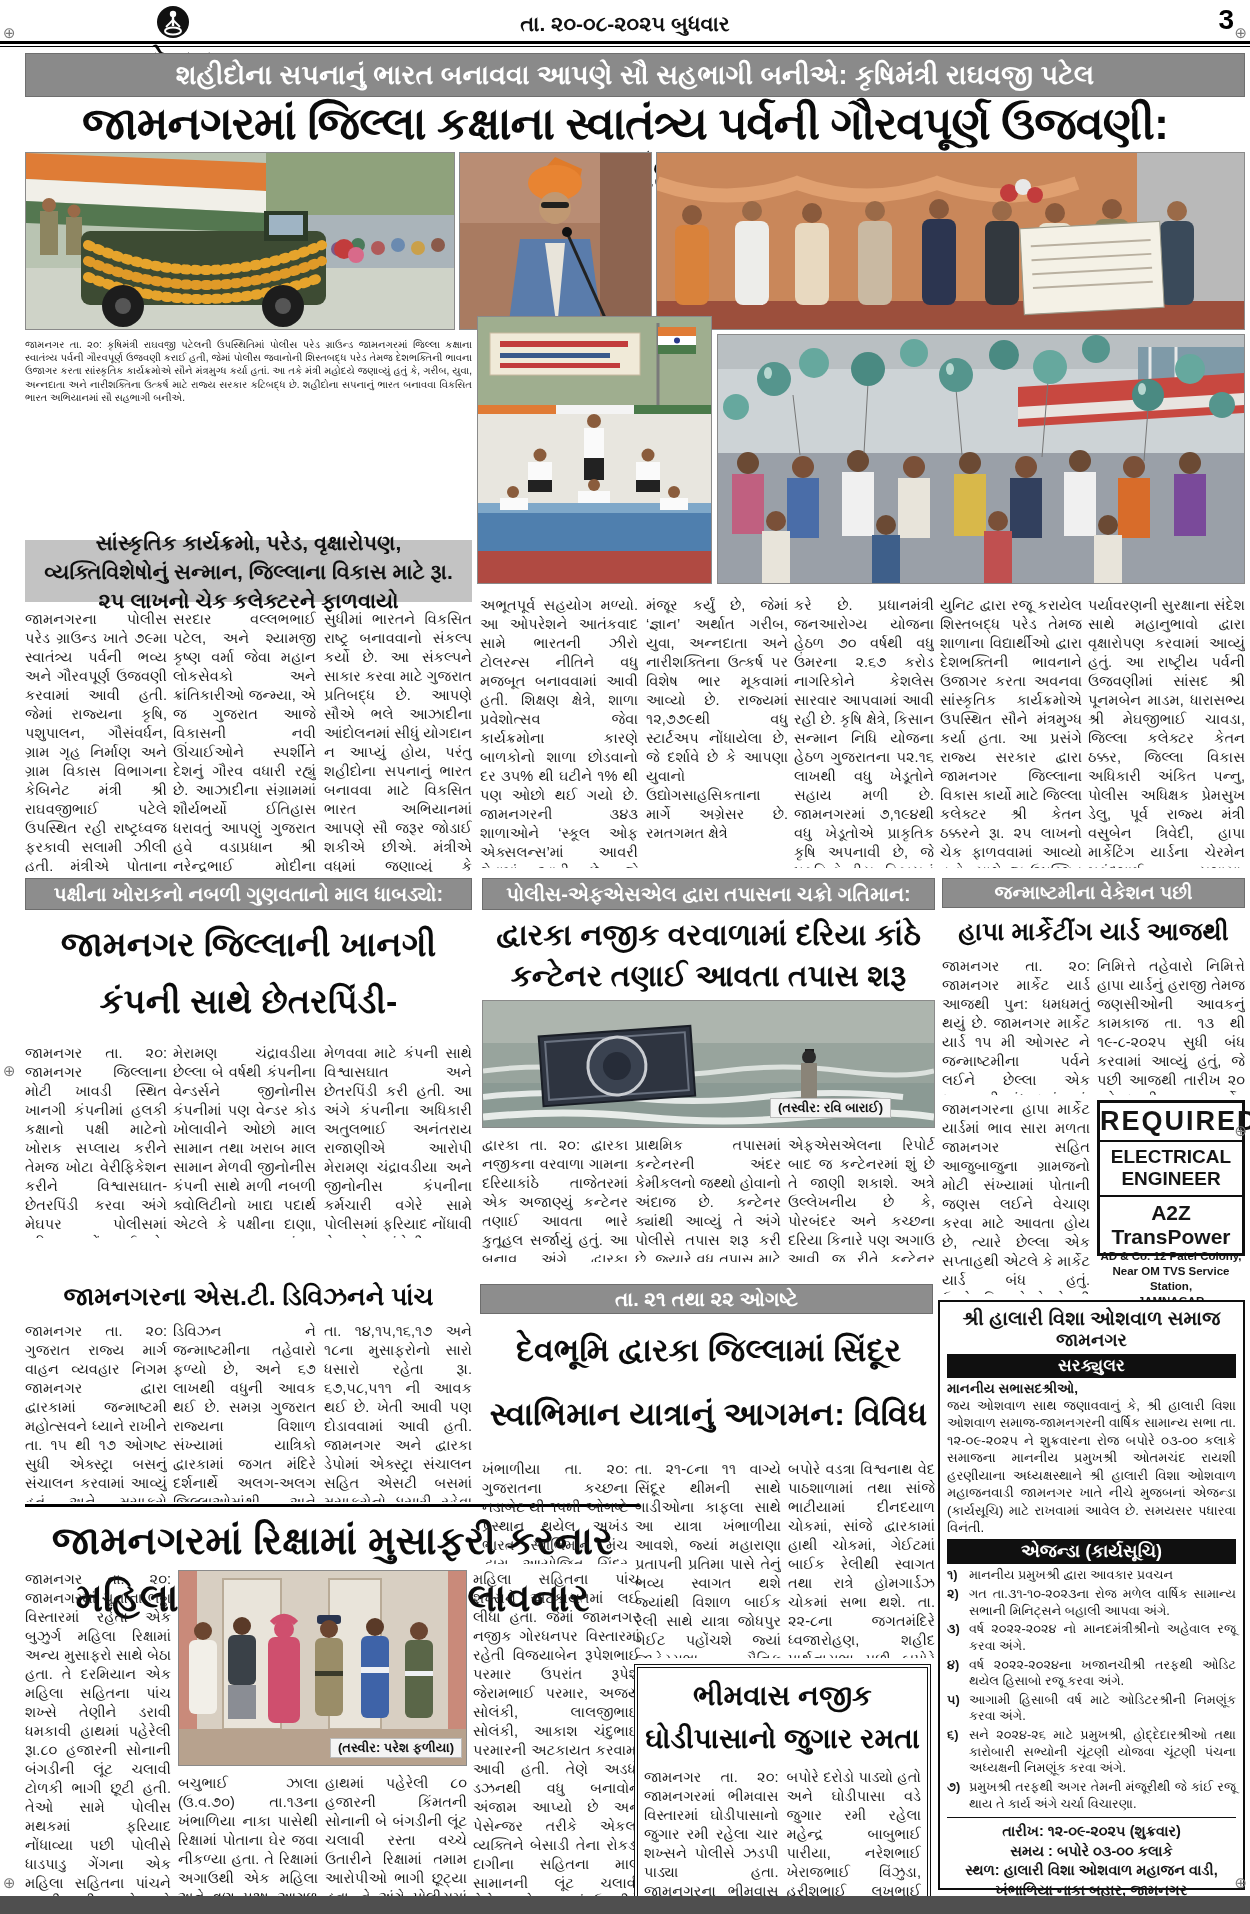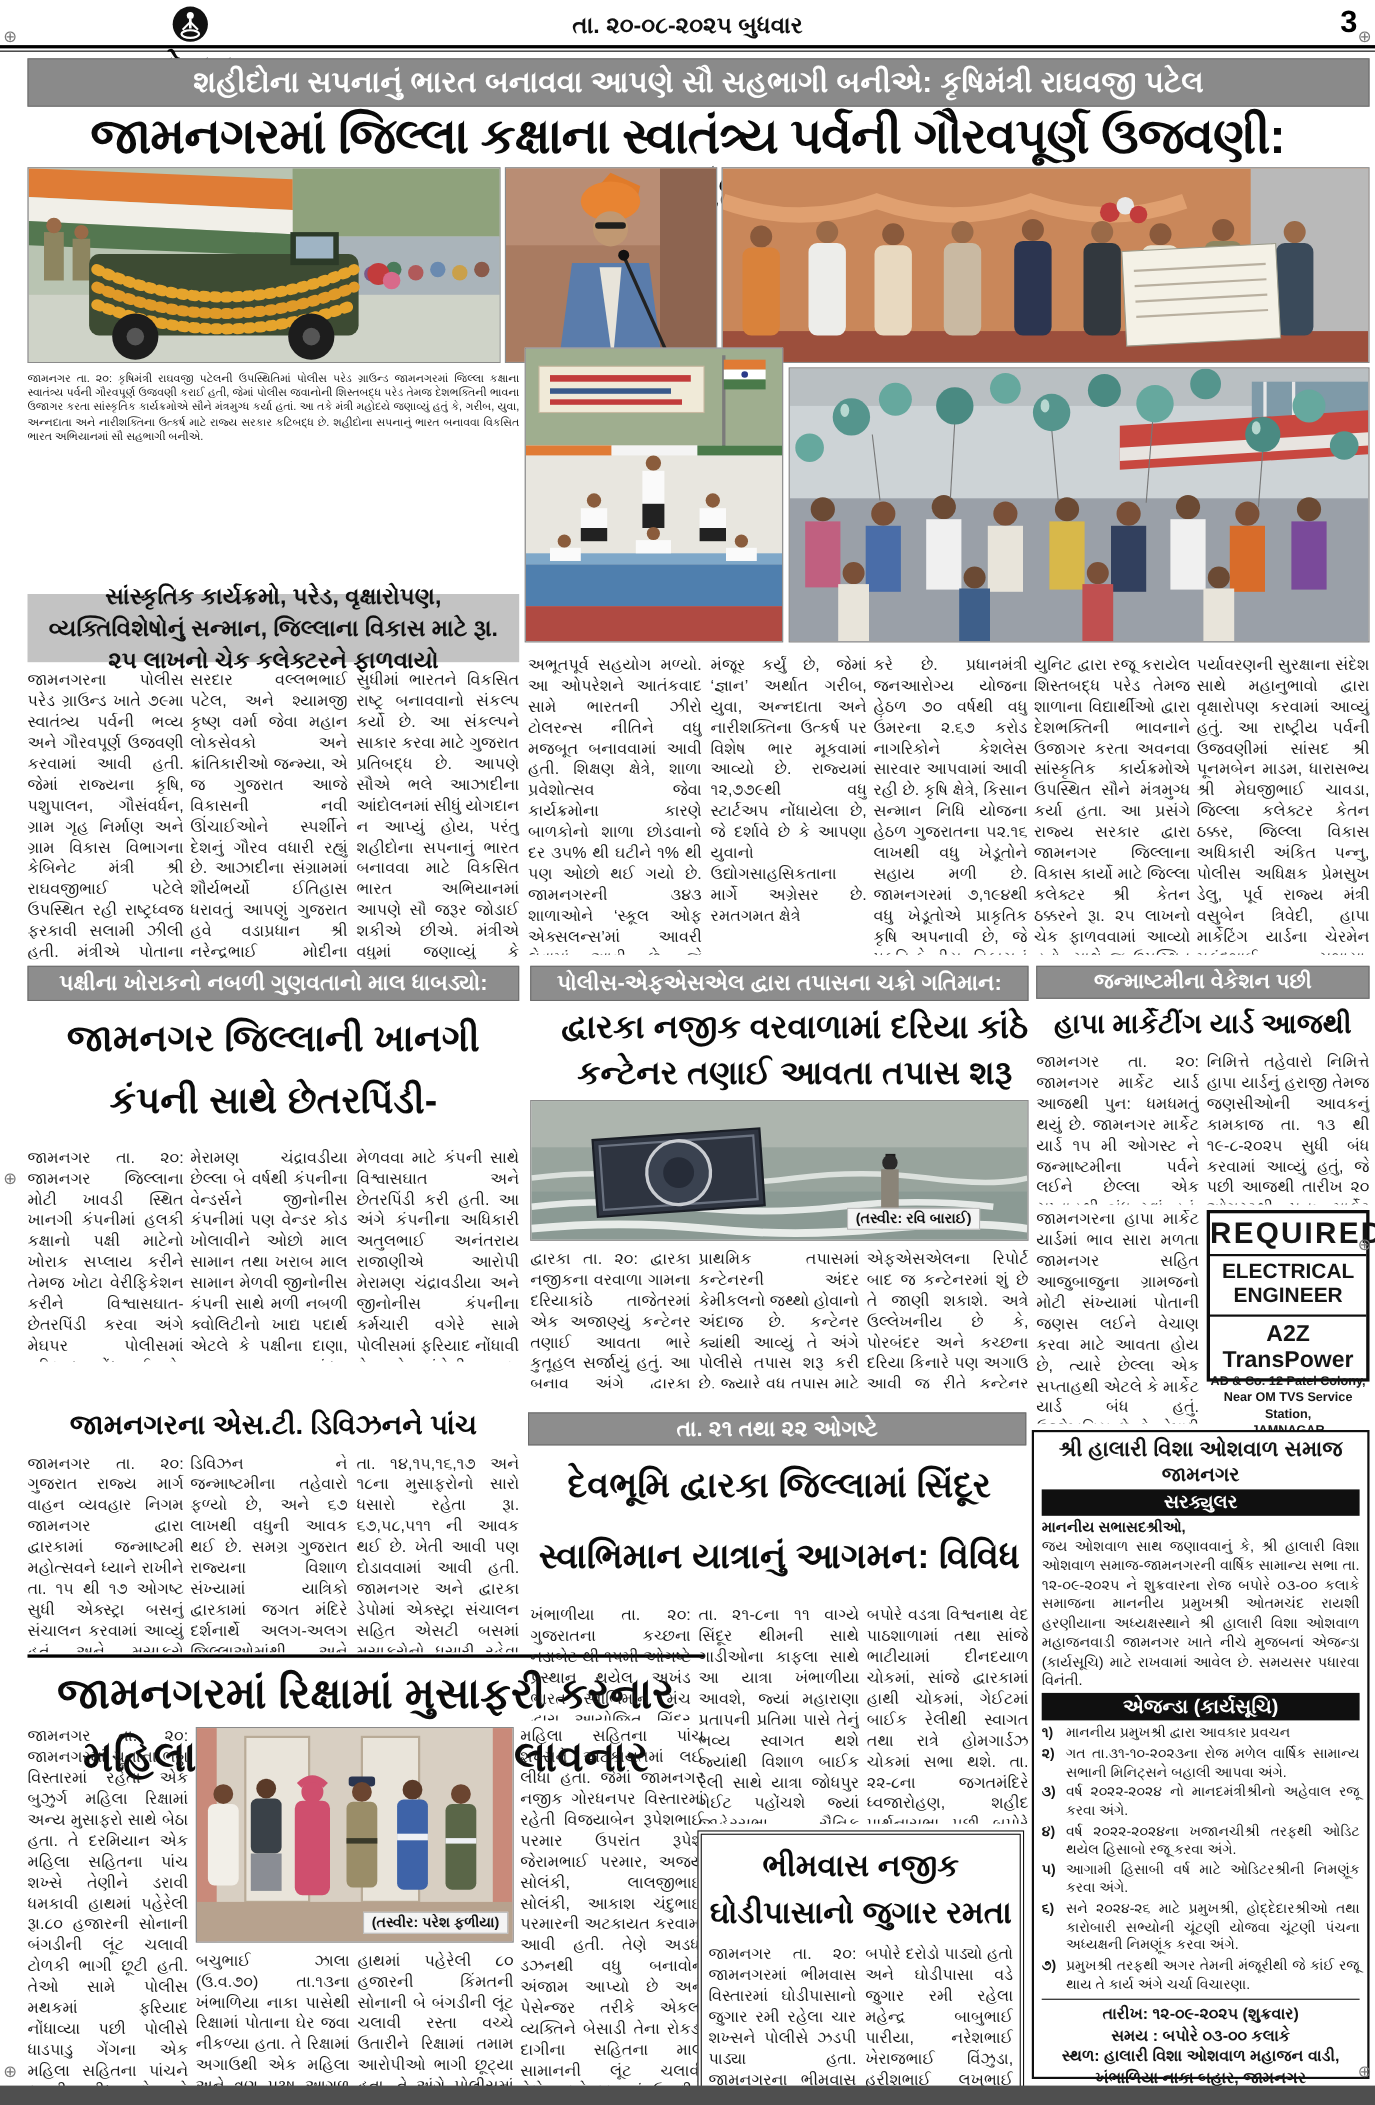--- a/index.html
+++ b/index.html
@@ -281,21 +281,21 @@
   <div class="abs body-col" style="left:940px;top:596px;width:142px;height:272px;">યુનિટ દ્વારા રજૂ કરાયેલ શિસ્તબદ્ધ પરેડ તેમજ શાળાના વિદ્યાર્થીઓ દ્વારા દેશભક્તિની ભાવનાને ઉજાગર કરતા અવનવા સાંસ્કૃતિક કાર્યક્રમોએ ઉપસ્થિત સૌને મંત્રમુગ્ધ કર્યા હતા. આ પ્રસંગે રાજ્ય સરકાર દ્વારા જામનગર જિલ્લાના વિકાસ કાર્યો માટે જિલ્લા કલેક્ટર શ્રી કેતન ઠક્કરને રૂા. ૨૫ લાખનો ચેક ફાળવવામાં આવ્યો હતો. સાથે જ ઉપસ્થિત મહાનુભાવોના હસ્તે વિવિધ ક્ષેત્રોમાં વિશિષ્ટ સિદ્ધિઓ મેળવનાર સંસ્થાઓ અને વ્યક્તિઓને સન્માનિત કરવામાં આવ્યા હતા. ઉપરાંત,</div>
   <div class="abs body-col" style="left:1088px;top:596px;width:157px;height:272px;">પર્યાવરણની સુરક્ષાના સંદેશ સાથે મહાનુભાવો દ્વારા વૃક્ષારોપણ કરવામાં આવ્યું હતું. આ રાષ્ટ્રીય પર્વની ઉજવણીમાં સાંસદ શ્રી પૂનમબેન માડમ, ધારાસભ્ય શ્રી મેઘજીભાઈ ચાવડા, જિલ્લા કલેક્ટર કેતન ઠક્કર, જિલ્લા વિકાસ અધિકારી અંકિત પન્નુ, પોલીસ અધિક્ષક પ્રેમસુખ ડેલુ, પૂર્વ રાજ્ય મંત્રી વસુબેન ત્રિવેદી, હાપા માર્કેટિંગ યાર્ડના ચેરમેન મુકુંદભાઈ સભાયા, મદદનીશ કલેક્ટર અદિતિ વાર્ષને સહિત અધિકારીઓ, પદાધિકારીઓ અને મોટી સંખ્યામાં નગરજનો ઉત્સાહભેર ઉપસ્થિત રહ્યા હતા.</div>
 
   <div class="abs kicker" style="left:25px;top:878px;width:447px;height:32px;">પક્ષીના ખોરાકનો નબળી ગુણવતાનો માલ ધાબડ્યો:</div>
   <div class="abs headline" style="left:25px;top:916px;width:447px;height:118px;font-size:34px;line-height:57px;">જામનગર જિલ્લાની ખાનગી કંપની સાથે છેતરપિંડી-વિશ્વાસઘાત કરવા અંગે ફરિયાદ</div>
   <div class="abs body-col" style="left:25px;top:1044px;width:142px;height:194px;">જામનગર તા. ૨૦: જામનગર જિલ્લાના મોટી ખાવડી સ્થિત ખાનગી કંપનીમાં હલકી કક્ષાનો પક્ષી માટેનો ખોરાક સપ્લાય કરીને તેમજ ખોટા વેરીફિકેશન કરીને વિશ્વાસઘાત-છેતરપિંડી કરવા અંગે મેઘપર પોલીસમાં ફરિયાદ નોંધાવાઈ છે. જામનગર જિલ્લાની ખાનગી કંપનીમાં આરોપી</div>
   <div class="abs body-col" style="left:173px;top:1044px;width:143px;height:194px;">મેરામણ ચંદ્રાવડીયા છેલ્લા બે વર્ષથી કંપનીના વેન્ડર્સને જીનોનીસ કંપનીમાં પણ વેન્ડર કોડ ખોલાવીને ઓછો માલ સામાન તથા ખરાબ માલ સામાન મેળવી જીનોનીસ કંપની સાથે મળી નબળી ક્વોલિટીનો ખાદ્ય પદાર્થ એટલે કે પક્ષીના દાણા, ફ્રૂટ, શાકભાજી, પાંદડા અંગેના ખોટા વેરીફિકેશન કરી પોતાનો આર્થિક લાભ</div>
   <div class="abs body-col" style="left:324px;top:1044px;width:148px;height:194px;">મેળવવા માટે કંપની સાથે વિશ્વાસઘાત અને છેતરપિંડી કરી હતી. આ અંગે કંપનીના અધિકારી અતુલભાઈ અનંતરાય રાજાણીએ આરોપી મેરામણ ચંદ્રાવડીયા અને જીનોનીસ કંપનીના કર્મચારી વગેરે સામે પોલીસમાં ફરિયાદ નોંધાવી છે. જે અંગેની તપાસ પોલીસ સબ ઈન્સ. પી.ટી. જયસ્વાલ ચલાવી રહ્યા છે.</div>
 
   <div class="abs kicker" style="left:482px;top:878px;width:453px;height:32px;">પોલીસ-એફએસએલ દ્વારા તપાસના ચક્રો ગતિમાન:</div>
-  <div class="abs headline" style="left:496px;top:914px;width:453px;height:82px;font-size:30px;line-height:41px;">દ્વારકા નજીક વરવાળામાં દરિયા કાંઠે કન્ટેનર તણાઈ આવતા તપાસ શરૂ</div>
+  <div class="abs headline" style="left:482px;top:914px;width:453px;height:82px;font-size:30px;line-height:41px;">દ્વારકા નજીક વરવાળામાં દરિયા કાંઠે કન્ટેનર તણાઈ આવતા તપાસ શરૂ</div>
   <div class="abs photo" style="left:482px;top:1000px;width:453px;height:128px;">
     <svg width="451" height="126" viewBox="0 0 451 126">
       <rect width="451" height="126" fill="#adb5ae"></rect>
       <rect y="42" width="451" height="40" fill="#98a49d"></rect>
       <rect y="82" width="451" height="44" fill="#8b9a94"></rect>
       <path d="M0,70 Q60,62 120,70 T240,70 T360,70 T451,70" stroke="#e8ece9" stroke-width="5" fill="none" opacity="0.85"></path>
       <path d="M0,96 Q70,88 140,96 T280,96 T420,96" stroke="#eef2ef" stroke-width="6" fill="none" opacity="0.9"></path>
       <path d="M0,116 Q80,108 160,116 T320,116 T451,116" stroke="#f2f5f2" stroke-width="7" fill="none" opacity="0.9"></path>
       <g transform="rotate(-4 135 66)">
         <rect x="58" y="30" width="152" height="70" fill="#2e3440" stroke="#1a1e26" stroke-width="2"></rect>

